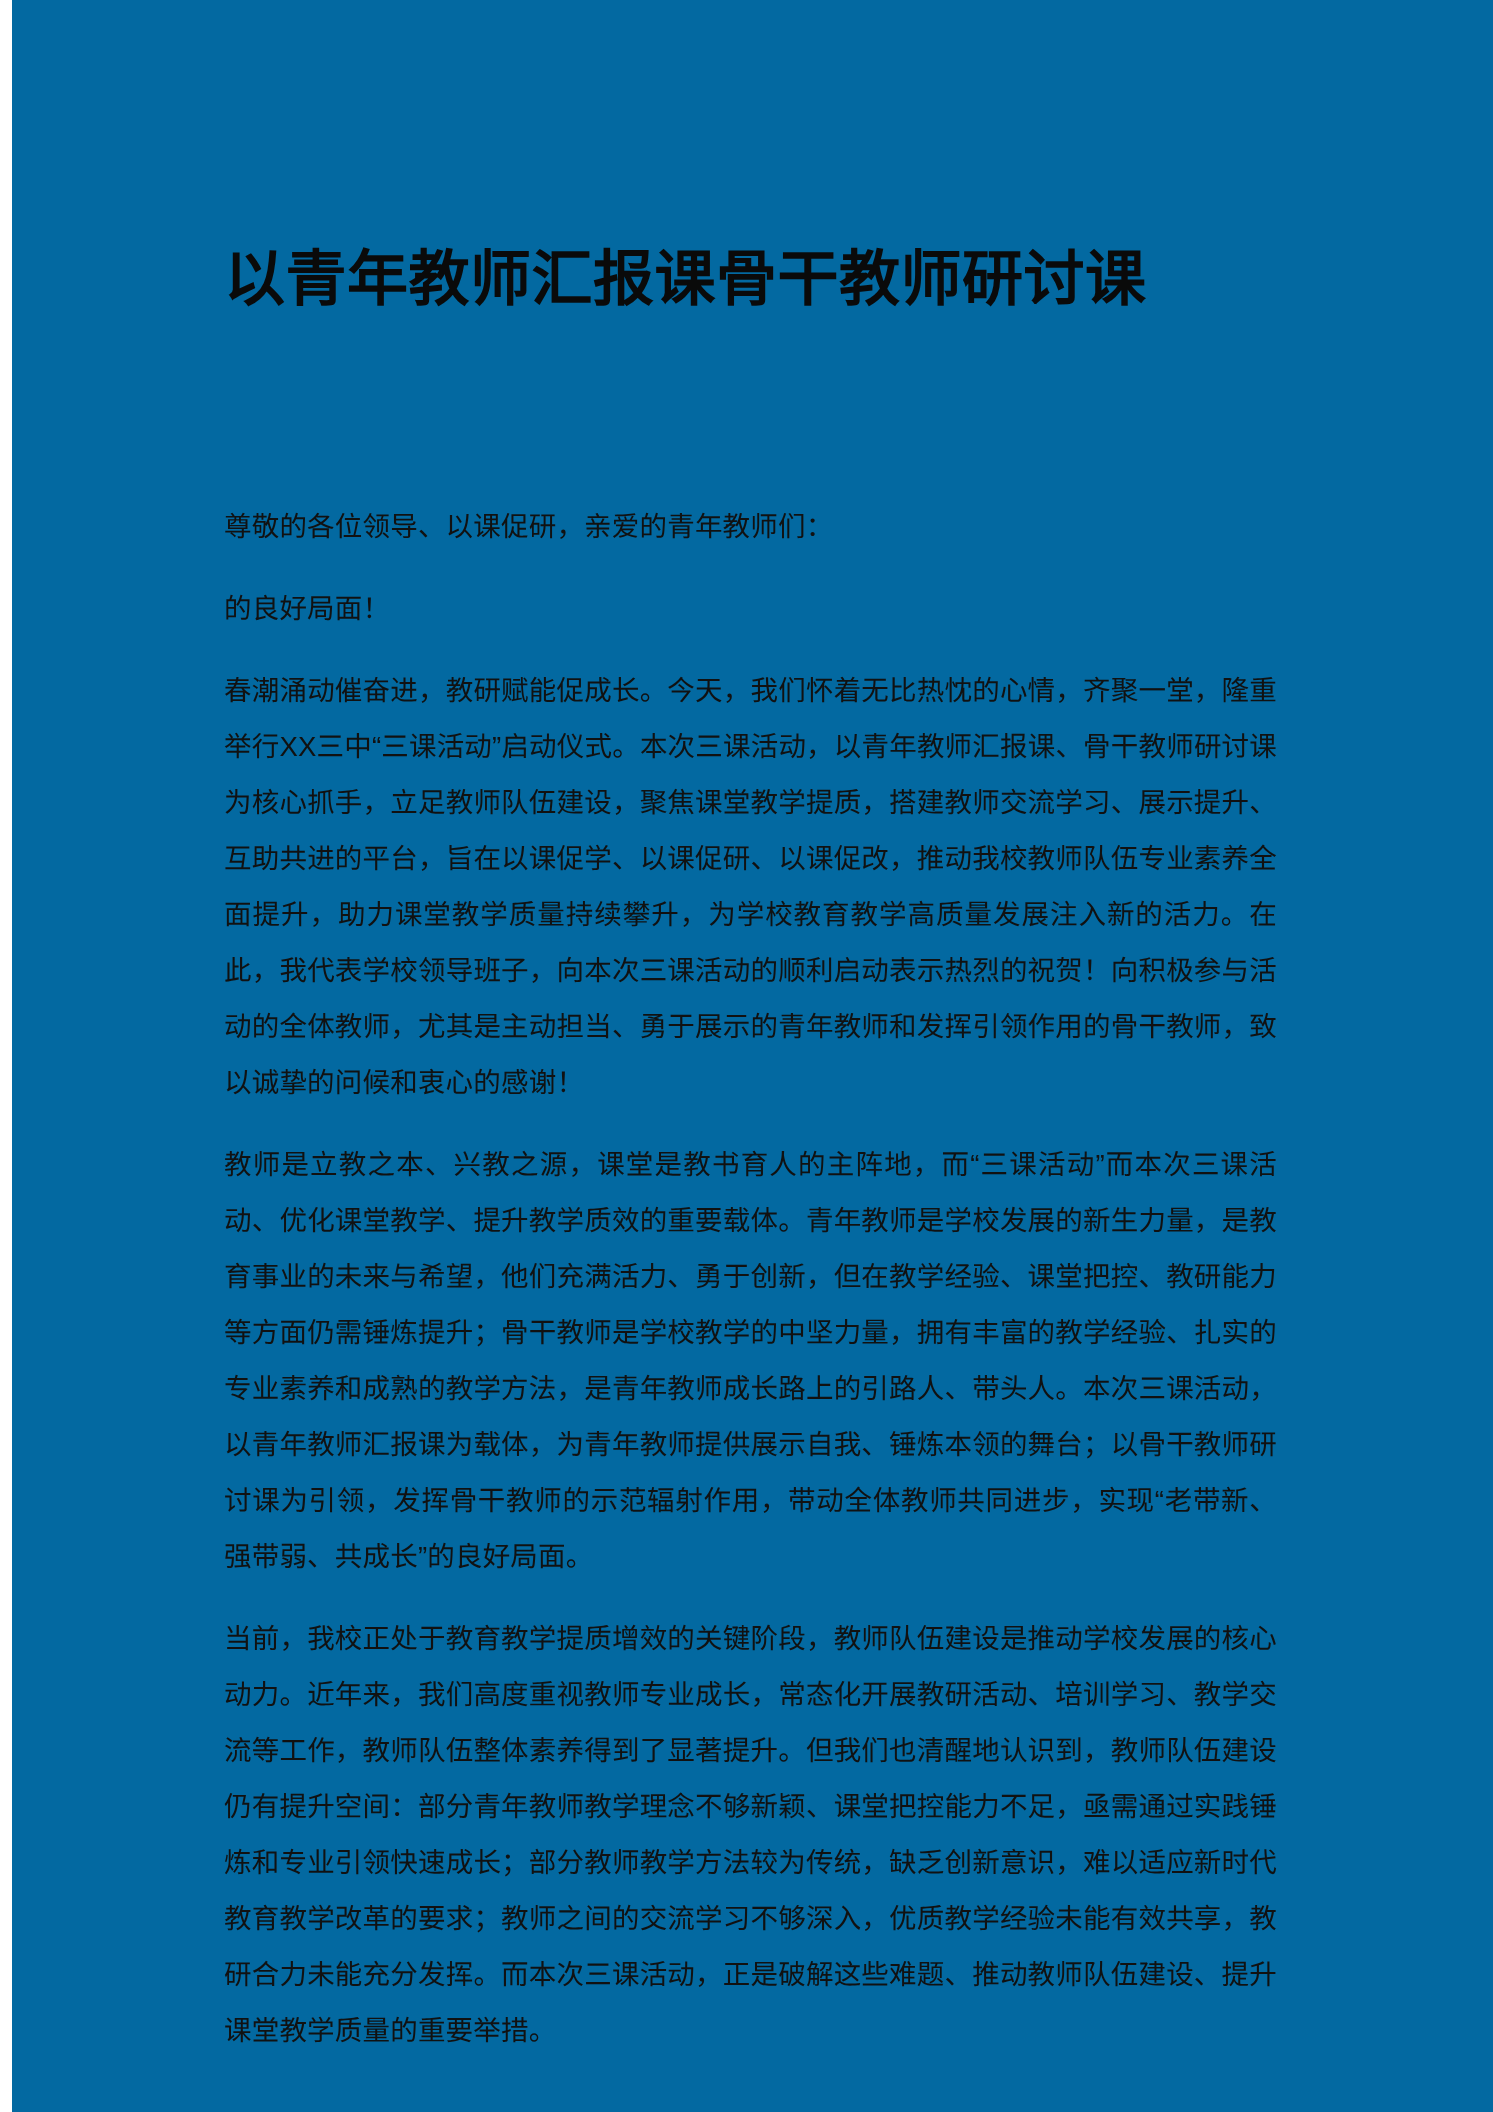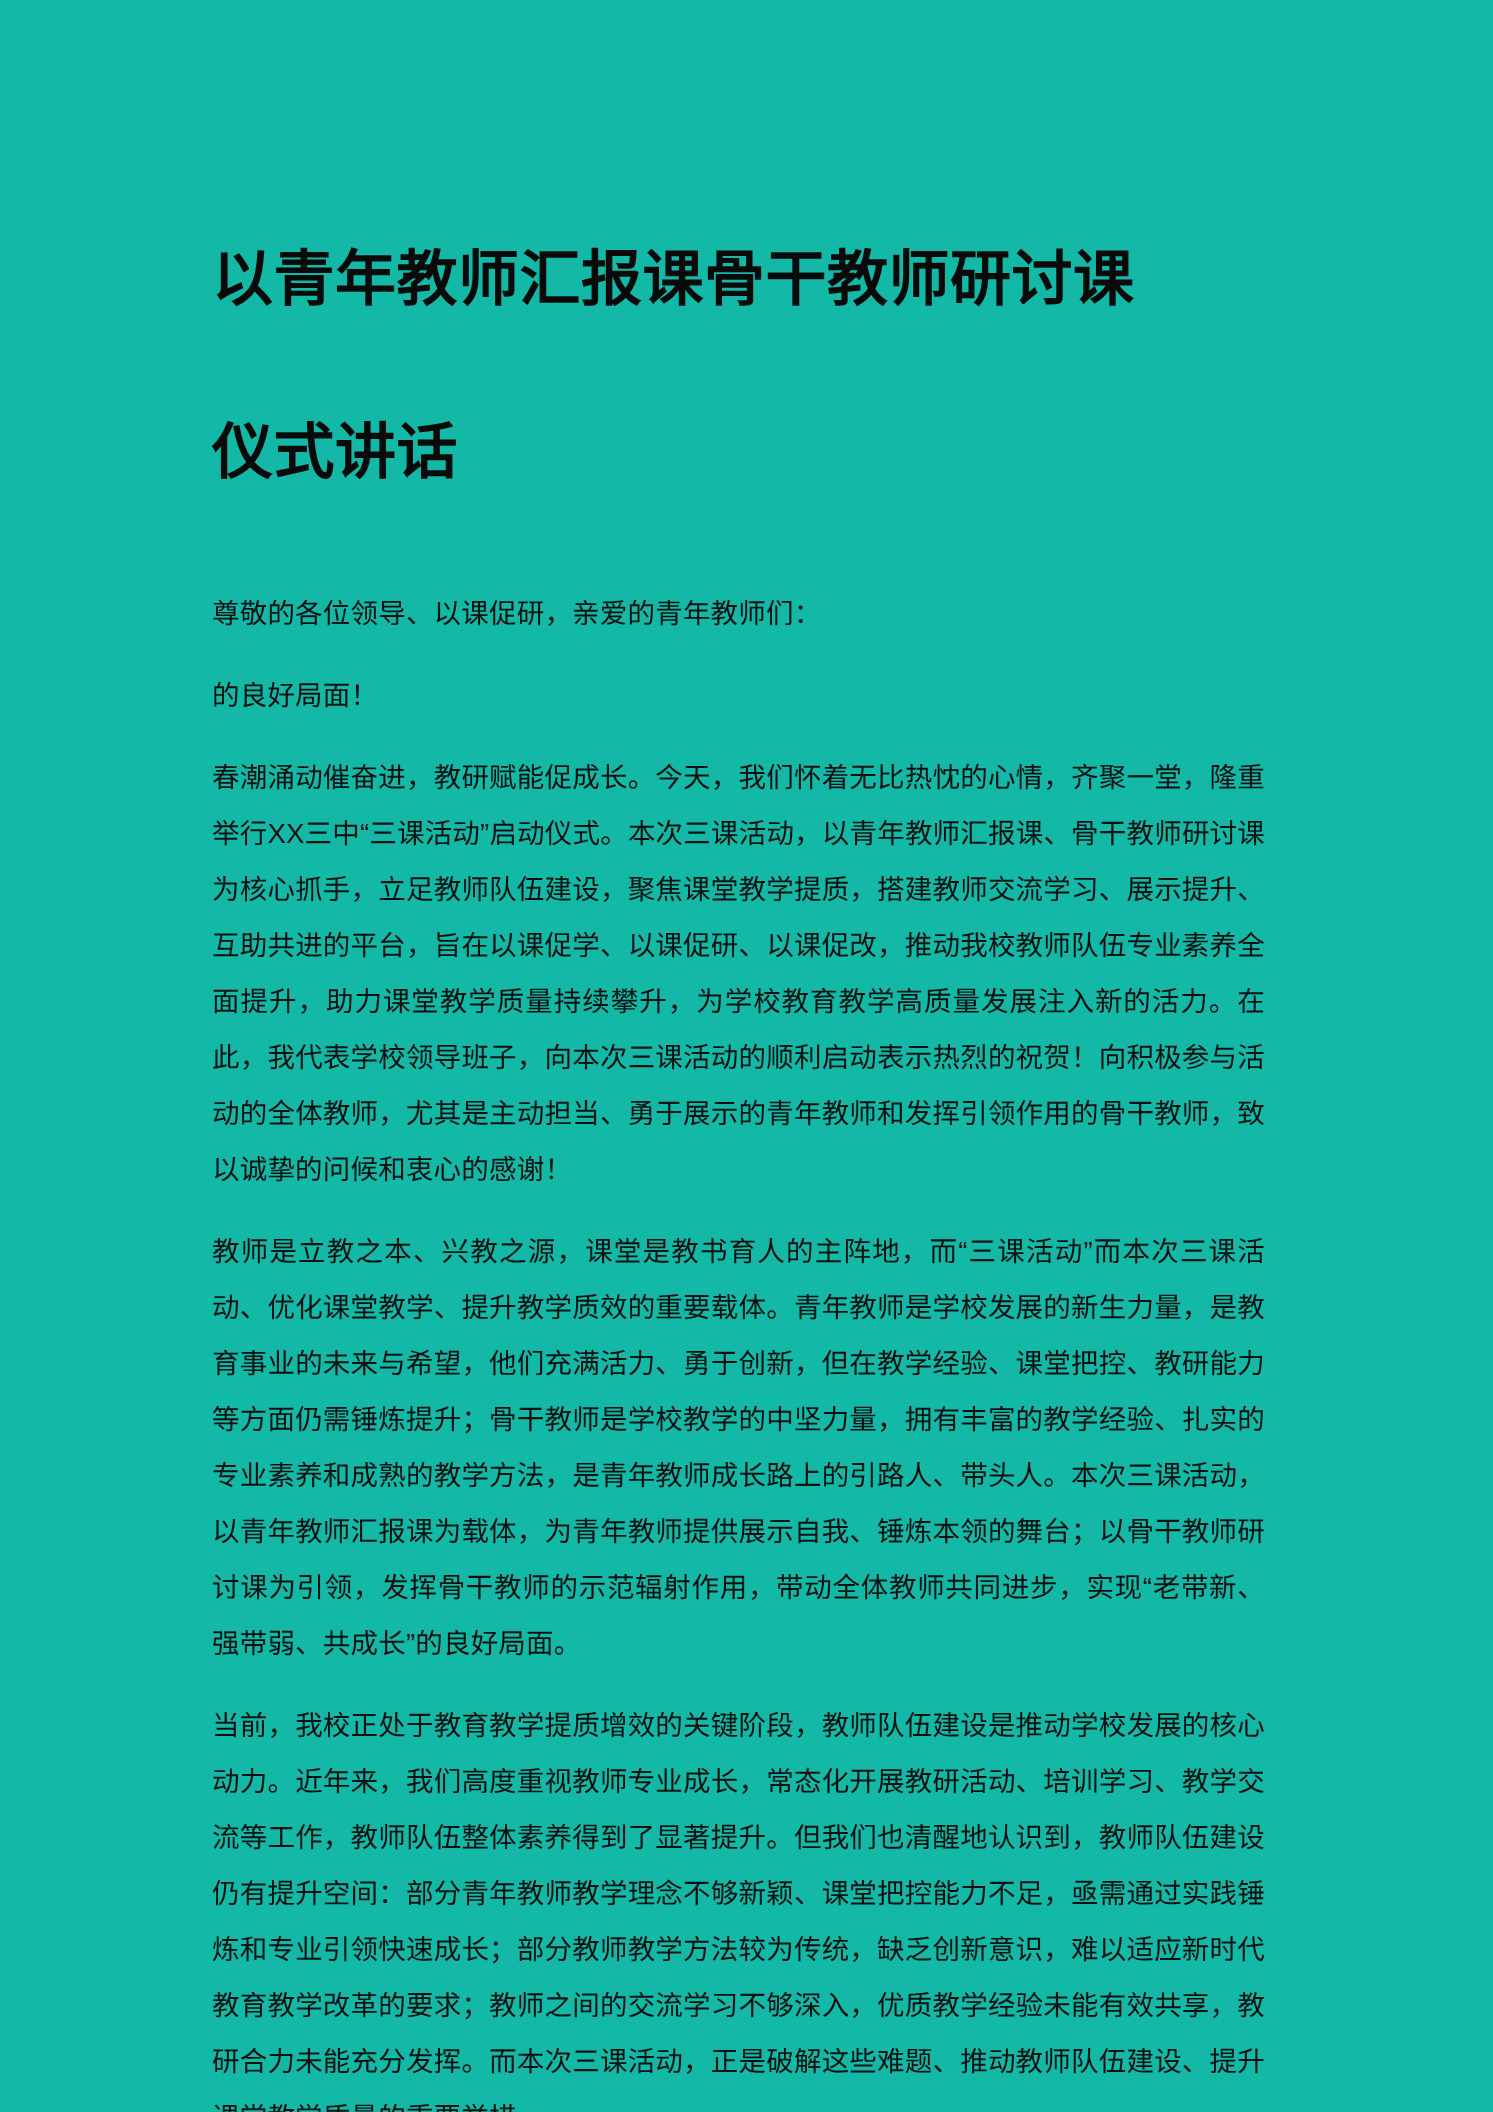--- a/index.html
+++ b/index.html
@@ -14,23 +14,24 @@
     position: relative;
     overflow: hidden;
     font-family: "Liberation Sans", "DejaVu Sans", sans-serif;
     color: #000000;
     -webkit-font-smoothing: antialiased;
   }
 
   .page {
     position: absolute;
     inset: 0;
-    background: #14b8a6;
+    background: #0369a1;
     box-sizing: border-box;
     padding: 0;
+    margin-left: 12px;
   }
 
   .content {
     position: absolute;
     left: 212px;
     top: 236px;
     width: 1053px;
   }
 
   
@@ -71,21 +72,21 @@
   .para.greeting {
     margin-bottom: 26px;
   }
 </style>
 </head>
 <body>
 
 <div class="page">
   <div class="content">
 
-    <h1 class="doc-title"><span>以青年教师汇报课骨干教师研讨课</span><br><br><span>仪式讲话</span></h1>
+    <h1 class="doc-title"><span>以青年教师汇报课骨干教师研讨课</span><br><br></h1>
 
     <div class="body-block">
       <p class="para salutation">尊敬的各位领导、以课促研，亲爱的青年教师们：</p>
       <p class="para greeting">的良好局面！</p>
       <p class="para">春潮涌动催奋进，教研赋能促成长。今天，我们怀着无比热忱的心情，齐聚一堂，隆重举行XX三中“三课活动”启动仪式。本次三课活动，以青年教师汇报课、骨干教师研讨课为核心抓手，立足教师队伍建设，聚焦课堂教学提质，搭建教师交流学习、展示提升、互助共进的平台，旨在以课促学、以课促研、以课促改，推动我校教师队伍专业素养全面提升，助力课堂教学质量持续攀升，为学校教育教学高质量发展注入新的活力。在此，我代表学校领导班子，向本次三课活动的顺利启动表示热烈的祝贺！向积极参与活动的全体教师，尤其是主动担当、勇于展示的青年教师和发挥引领作用的骨干教师，致以诚挚的问候和衷心的感谢！</p>
       <p class="para">教师是立教之本、兴教之源，课堂是教书育人的主阵地，而“三课活动”而本次三课活动、优化课堂教学、提升教学质效的重要载体。青年教师是学校发展的新生力量，是教育事业的未来与希望，他们充满活力、勇于创新，但在教学经验、课堂把控、教研能力等方面仍需锤炼提升；骨干教师是学校教学的中坚力量，拥有丰富的教学经验、扎实的专业素养和成熟的教学方法，是青年教师成长路上的引路人、带头人。本次三课活动，以青年教师汇报课为载体，为青年教师提供展示自我、锤炼本领的舞台；以骨干教师研讨课为引领，发挥骨干教师的示范辐射作用，带动全体教师共同进步，实现“老带新、强带弱、共成长”的良好局面。</p>
       <p class="para">当前，我校正处于教育教学提质增效的关键阶段，教师队伍建设是推动学校发展的核心动力。近年来，我们高度重视教师专业成长，常态化开展教研活动、培训学习、教学交流等工作，教师队伍整体素养得到了显著提升。但我们也清醒地认识到，教师队伍建设仍有提升空间：部分青年教师教学理念不够新颖、课堂把控能力不足，亟需通过实践锤炼和专业引领快速成长；部分教师教学方法较为传统，缺乏创新意识，难以适应新时代教育教学改革的要求；教师之间的交流学习不够深入，优质教学经验未能有效共享，教研合力未能充分发挥。而本次三课活动，正是破解这些难题、推动教师队伍建设、提升课堂教学质量的重要举措。</p>
 
     </div>
 

